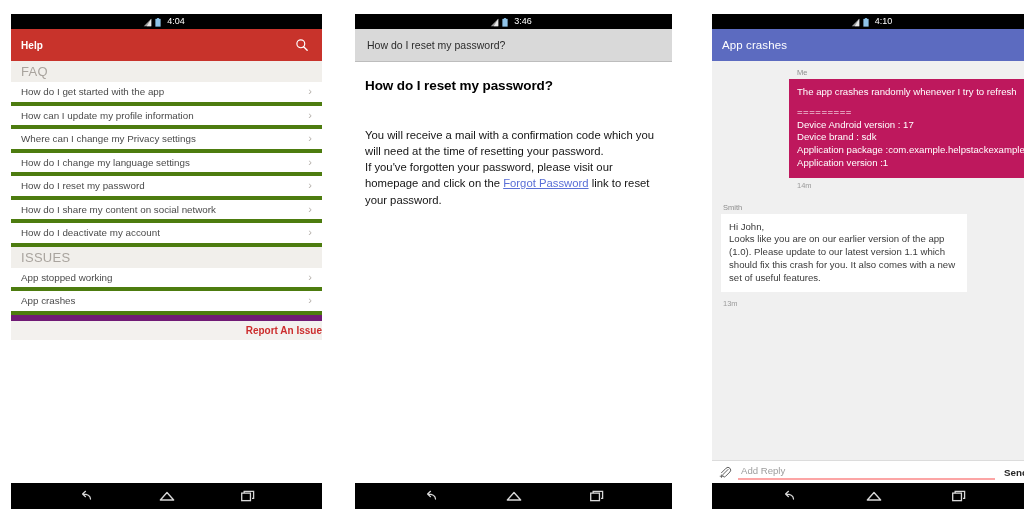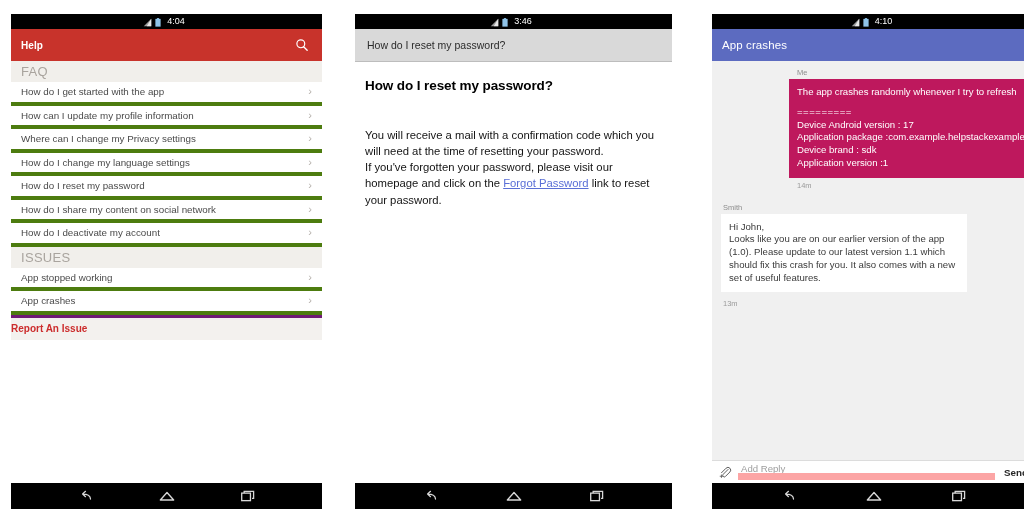--- a/index.html
+++ b/index.html
@@ -72,22 +72,22 @@
   }
   .list-row {
     height: 23.5px; display: flex; align-items: center;
     padding: 0 9px 0 10px; border-bottom: 4px solid #4d7c0f;
     cursor: pointer; background: #ffffff;
   }
   .list-row-label { flex: 1 1 auto; font-size: 9.8px; color: #4a4a4a; }
   .chev { font-size: 11px; color: #b5b0ab; line-height: 1; padding-right:1px; }
   .report-row {
     background: #f3f1ee; height: 25px; display: flex;
-    align-items: center; justify-content: flex-start; cursor: pointer;
-    border-top: 3px solid #701a75;
+    align-items: center; justify-content: flex-end; cursor: pointer;
+    border-top: 6px solid #701a75;
   }
   .report-label { color: #cc2d2d; font-size: 10px; font-weight: bold; }
   .list-fill { background: #f3f1ee; flex: 1 1 auto; }
 
   
   .article {
     flex: 1 1 auto; background: #ffffff; padding: 16px 12px 0 10px;
   }
   .article-h1 {
     font-size: 13.5px; font-weight: bold; color: #000;
@@ -124,21 +124,21 @@
 
   
   .replybar {
     flex: 0 0 auto; height: 23px; background: #ffffff;
     display: flex; align-items: center; padding: 0 7px 0 5px;
     border-top: 1px solid #dcdcdc;
   }
   .clip-btn { width: 16px; height: 16px; display:flex; align-items:center; justify-content:center; cursor:pointer; }
   .reply-input {
     flex: 1 1 auto; margin: 0 8px 0 5px; height: 15px;
-    border: none; border-bottom: 7px solid #fca5a5;
+    border: none; border-bottom: 2px solid #fca5a5;
     font-size: 9.6px; color: #000; outline: none;
     background: transparent; padding: 0 0 1px 3px;
     font-family: "Liberation Sans", sans-serif;
   }
   .reply-input::placeholder { color: #9d9d9d; }
   .send-btn {
     font-size: 9.8px; font-weight: bold; color: #262626;
     cursor: pointer; padding: 0 1px;
   }
 
@@ -333,22 +333,22 @@
 
     <div class="convo">
 
       <div class="msg-block right">
         <span class="msg-author">Me</span>
         <div class="bubble bubble-out">
           <div>The app crashes randomly whenever I try to refresh</div>
           <div class="spacer-line"></div>
           <div class="meta-line sep">=========</div>
           <div class="meta-line">Device Android version : 17</div>
+          <div class="meta-line">Device brand : sdk</div>
           <div class="meta-line">Application package :com.example.helpstackexample</div>
-          <div class="meta-line">Device brand : sdk</div>
           <div class="meta-line">Application version :1</div>
         </div>
         <span class="msg-time">14m</span>
       </div>
 
       <div class="msg-block">
         <span class="msg-author">Smith</span>
         <div class="bubble bubble-in">
           <div>Hi John,</div>
           <div>Looks like you are on our earlier version of the app (1.0). Please update to our latest version 1.1 which should fix this crash for you. It also comes with a new set of useful features.</div>

